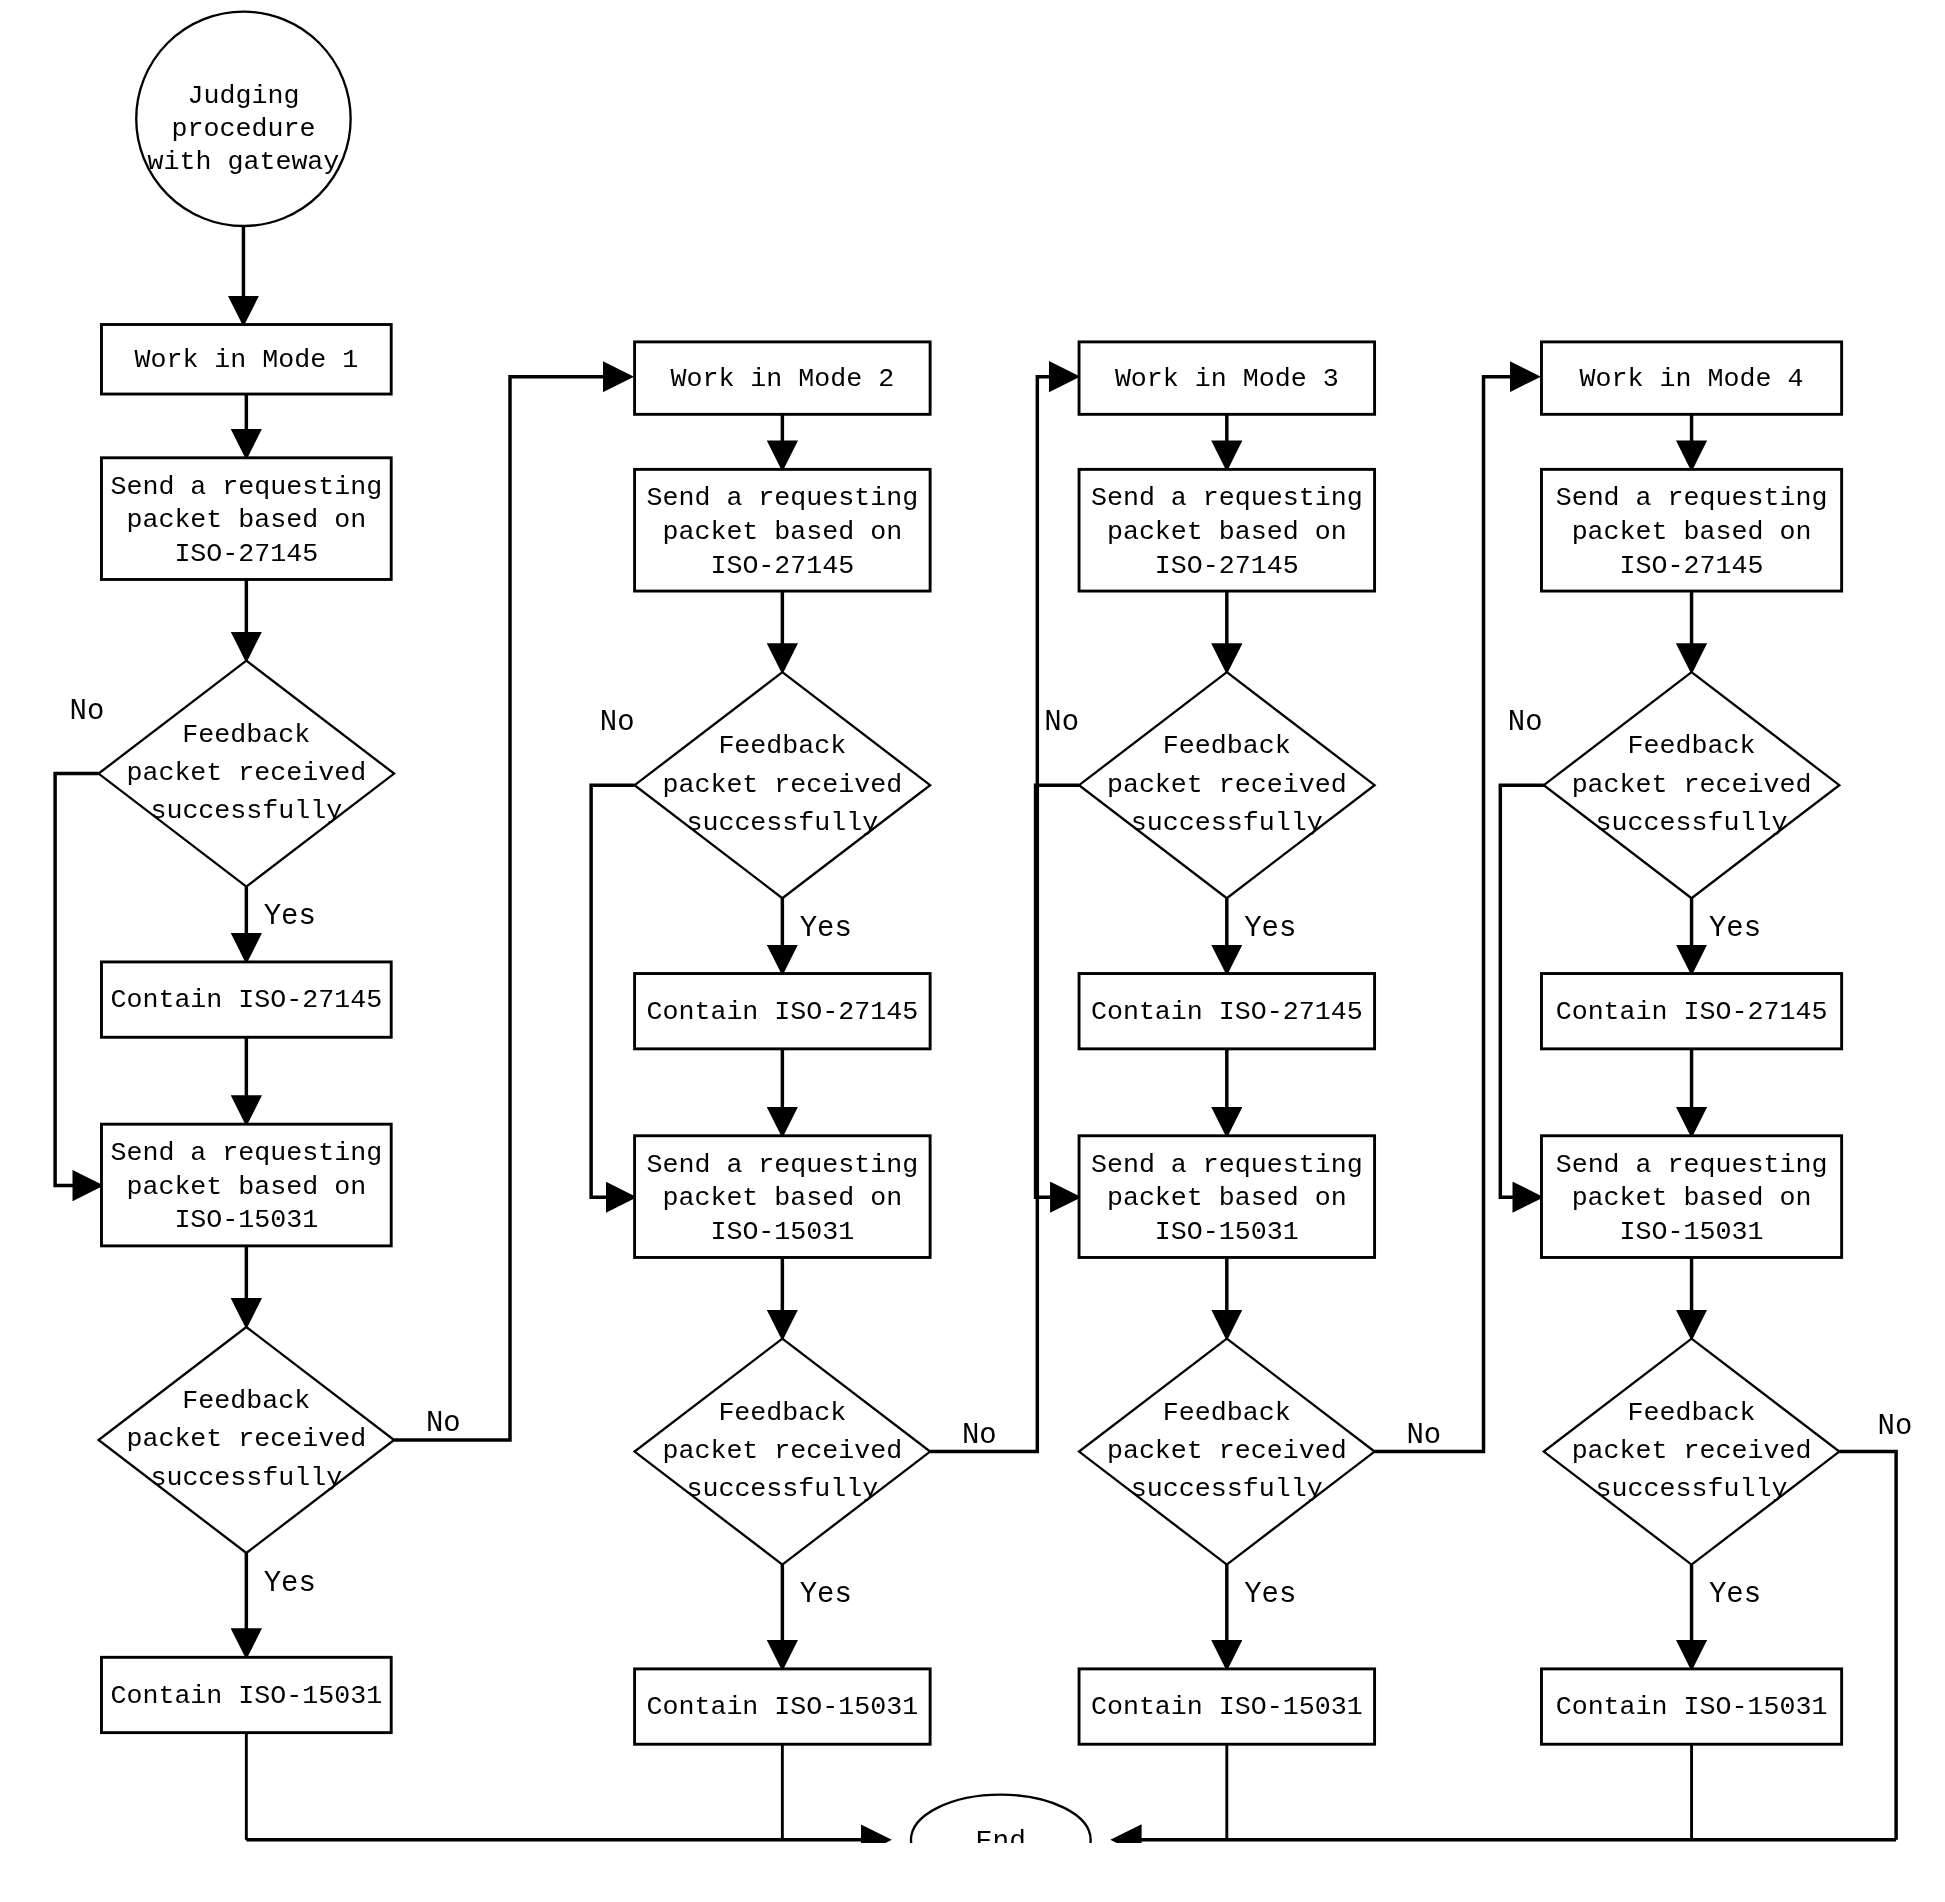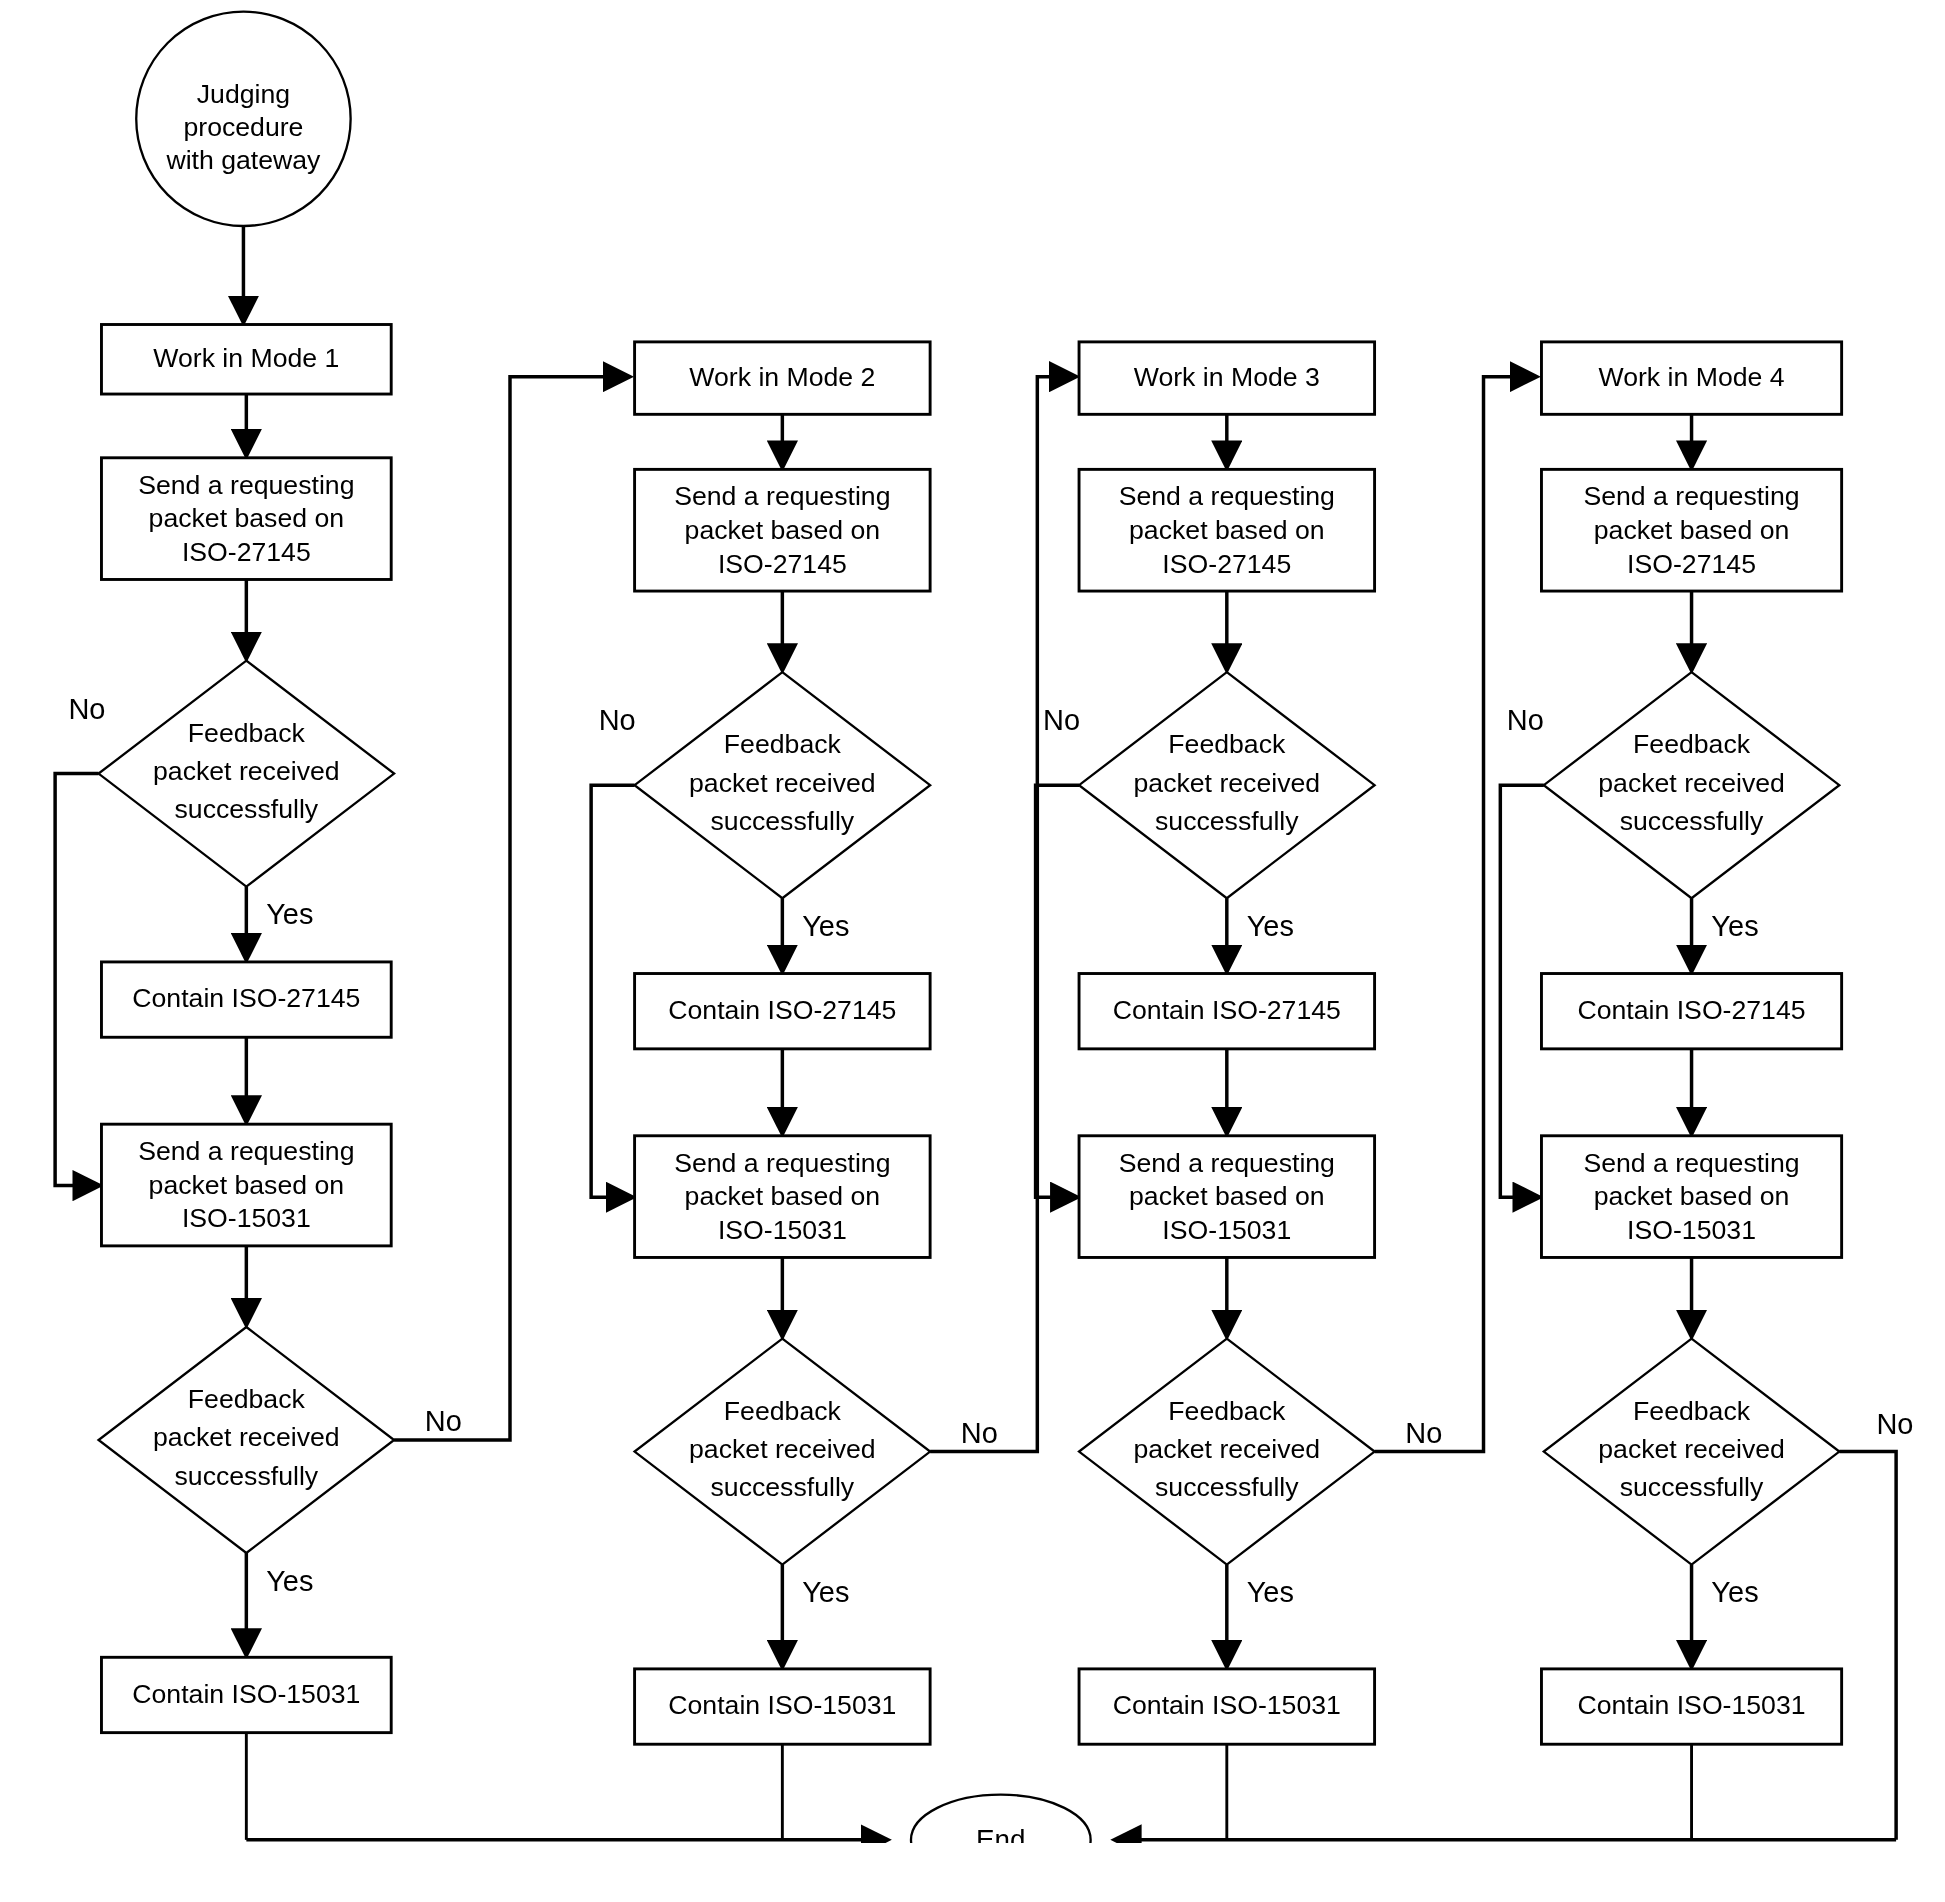--- a/index.html
+++ b/index.html
@@ -1,21 +1,21 @@
 <!DOCTYPE html>
 <html style="font-size:9.3px"><head>
 <meta charset="utf-8">
 <style>
   html,body{margin:0;padding:0;background:#ffffff;}
   #root{
     position:relative;
     width:1946px;
     height:1843px;
     background:#ffffff;
-    font-family:Liberation Sans, sans-serif;
+    font-family:Liberation Mono, monospace;
   }
   svg#flow{display:block;width:1946px;height:1903px;}
   .node-shape{fill:#ffffff;stroke:#000000;stroke-width:5;}
   .node-shape.thin{stroke-width:4;}
   .edge{stroke:#000000;stroke-width:6;fill:none;stroke-linecap:butt;stroke-linejoin:miter;}
   .edge.thin{stroke-width:5;}
   .lbl{fill:#000000;font-size:46px;text-anchor:middle;dominant-baseline:middle;}
   .lbl-big{font-size:48px;}
   .lbl-yn{fill:#000000;font-size:50px;text-anchor:middle;}
 </style>

